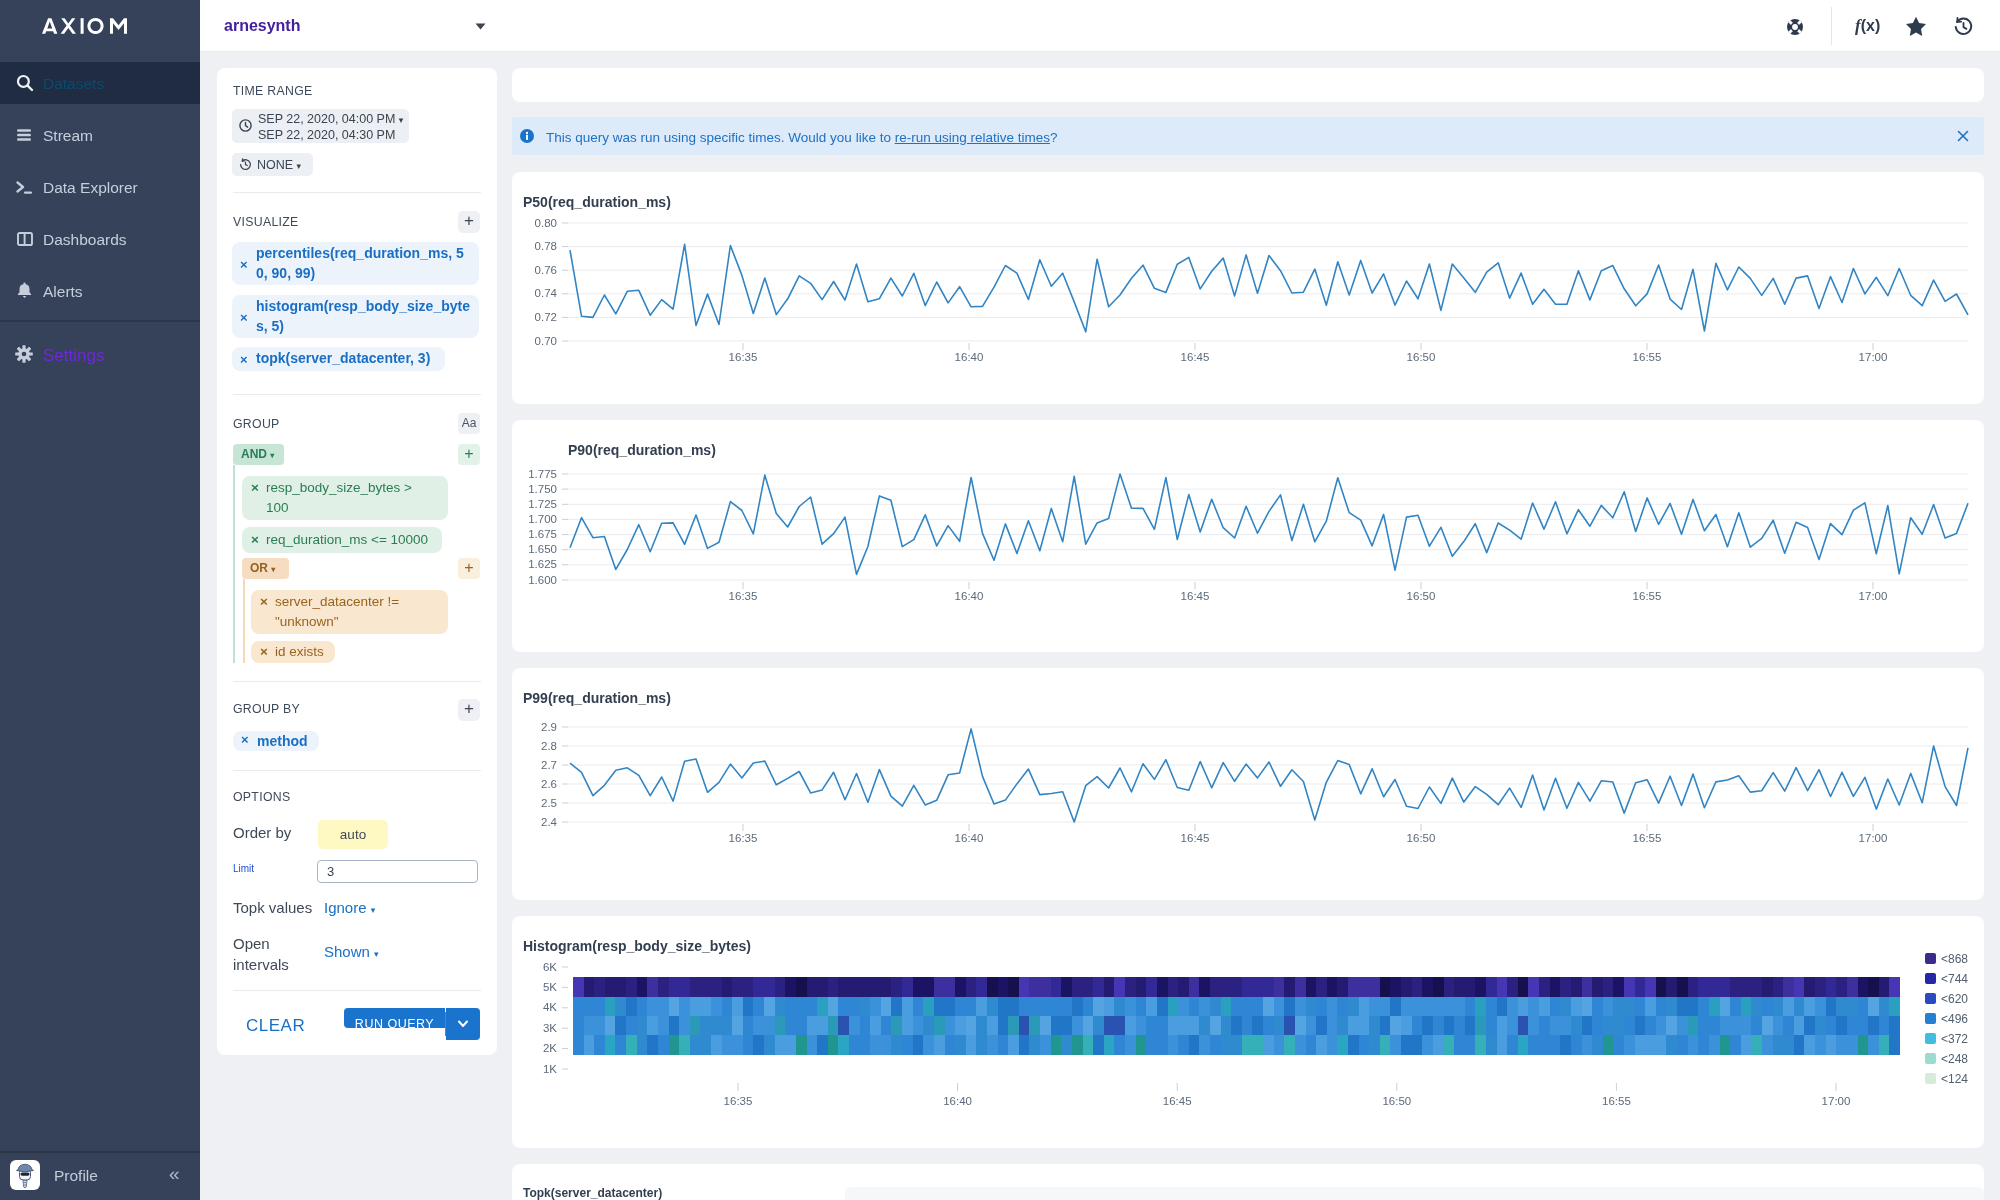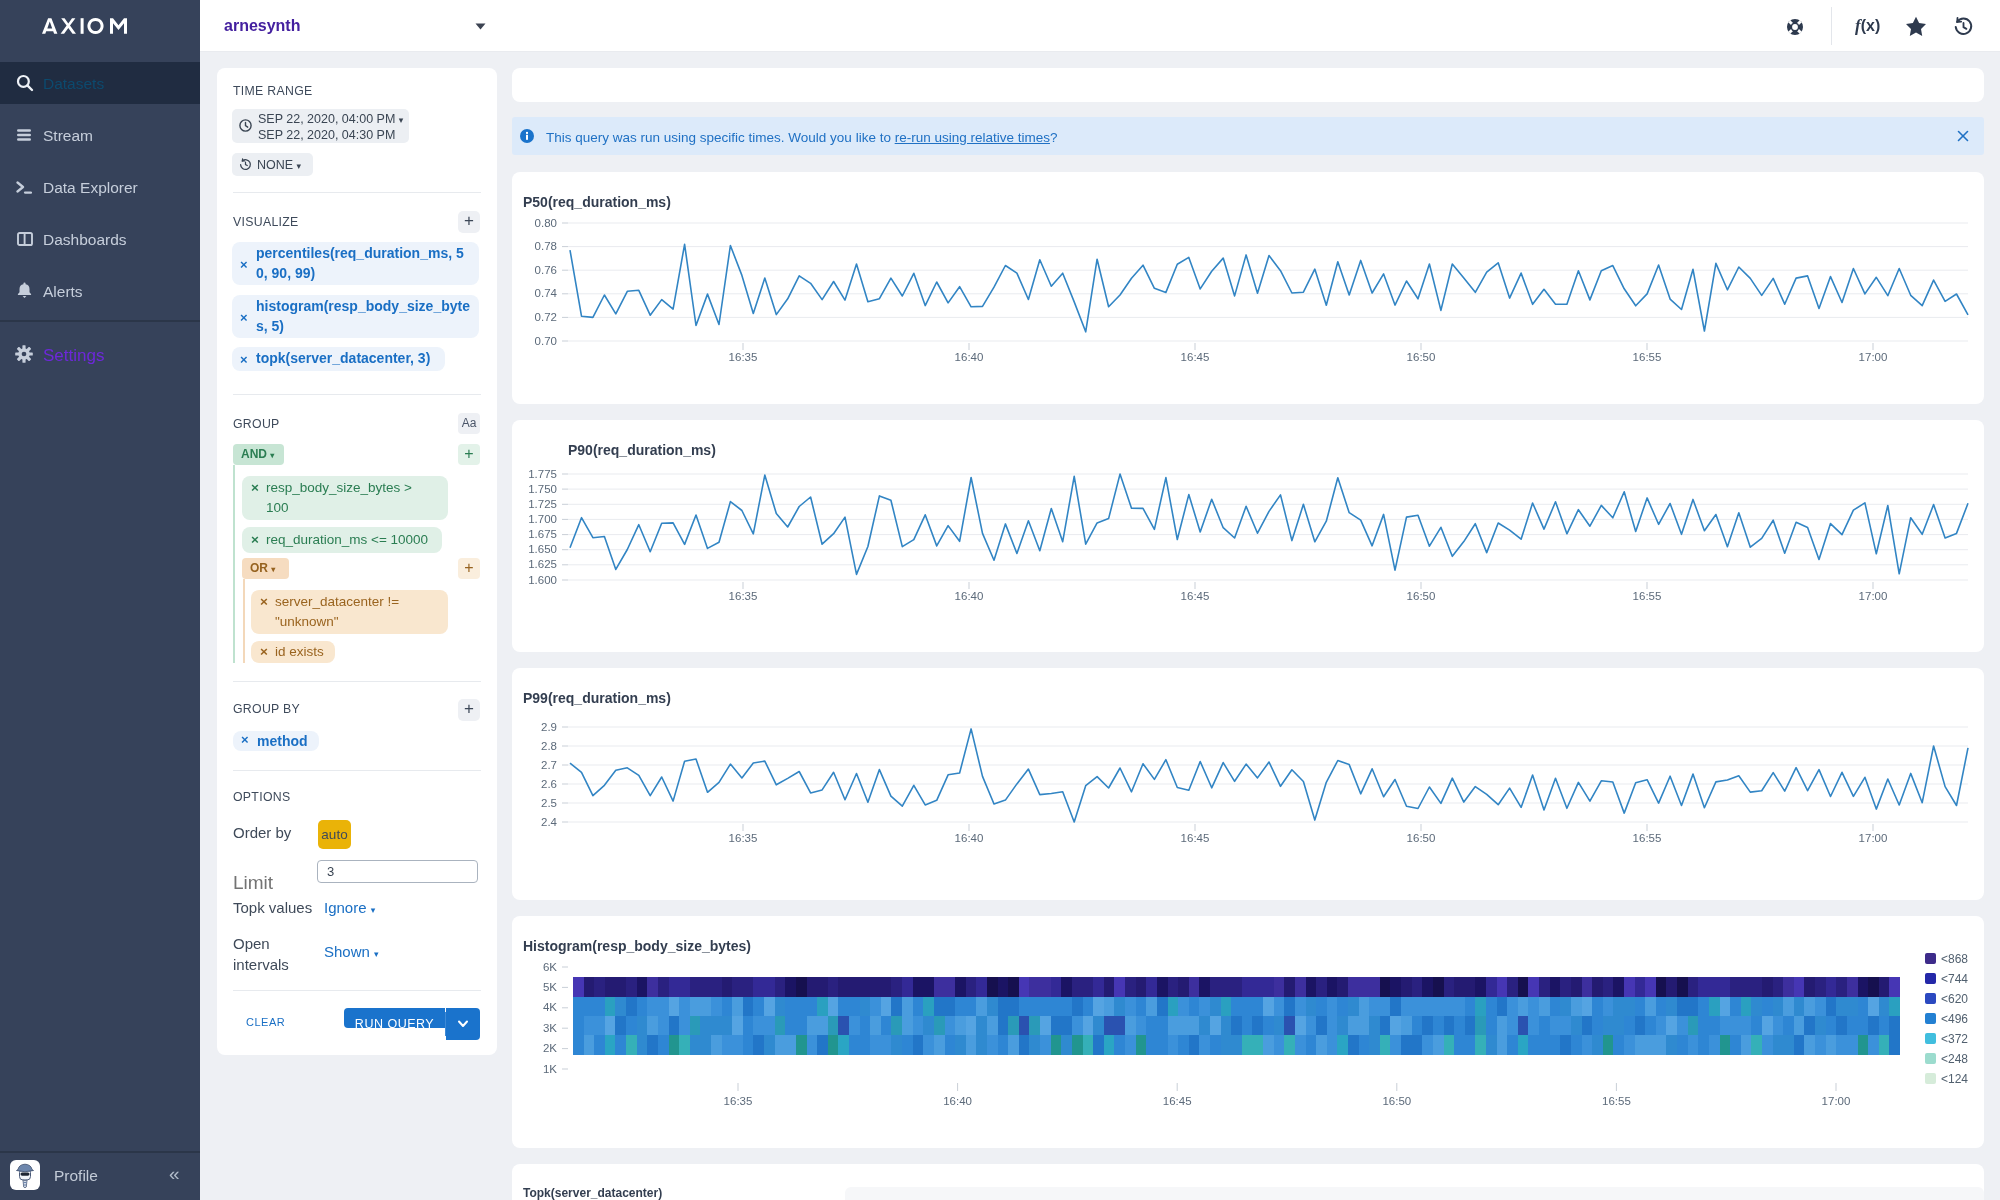--- a/index.html
+++ b/index.html
@@ -159,29 +159,29 @@
 <div class="abs" style="left:251px;top:641px;width:84px;border-radius:8px;background:#f9e7cf;color:#9a641f;font-size:13.5px;line-height:22px;padding:0 10px 0 24px;"><span style="position:absolute;left:9px;font-weight:bold;">×</span>id exists</div>
 <div class="divider" style="left:233px;width:248px;top:681px;"></div>
 
 <div class="abs capslabel" style="left:233px;top:702px;">GROUP BY</div>
 <div class="plusbtn" style="left:458px;top:699px;">+</div>
 <div class="chipblue" style="left:233px;top:731px;width:86px;line-height:16px;"><span class="x">×</span>method</div>
 <div class="divider" style="left:233px;width:248px;top:770px;"></div>
 
 <div class="abs capslabel" style="left:233px;top:790px;">OPTIONS</div>
 <div class="abs" style="left:233px;top:824px;font-size:15px;color:#3f4a59;">Order by</div>
-<div class="abs" style="left:318px;top:820px;width:33px;height:29px;background:#eab308;border-radius:5px;font-size:13.5px;color:#3f4a59;text-align:center;line-height:29px;">auto</div>
-<div class="abs" style="left:233px;top:863px;font-size:19px;color:#737373;margin-top:9px;">Limit</div>
+<div class="abs" style="left:318px;top:820px;width:70px;height:29px;background:#fef9c3;border-radius:5px;font-size:13.5px;color:#3f4a59;text-align:center;line-height:29px;">auto</div>
+<div class="abs" style="left:233px;top:863px;font-size:10px;color:#1d4ed8;">Limit</div>
 <div class="abs" style="left:317px;top:860px;width:161px;height:23px;background:#fff;border:1px solid #aab3bf;border-radius:4px;font-size:13px;color:#3a4553;line-height:21px;padding-left:9px;">3</div>
 <div class="abs" style="left:233px;top:899px;font-size:15px;color:#3f4a59;">Topk values</div>
 <div class="abs" style="left:324px;top:899px;font-size:15px;color:#1a6fc4;">Ignore <span style="font-size:9px;">▾</span></div>
 <div class="abs" style="left:233px;top:933px;font-size:15px;color:#3f4a59;line-height:21px;">Open<br>intervals</div>
 <div class="abs" style="left:324px;top:943px;font-size:15px;color:#1a6fc4;">Shown <span style="font-size:9px;">▾</span></div>
 <div class="divider" style="left:233px;width:248px;top:990px;"></div>
-<div class="abs" style="left:246px;top:1016px;font-size:11px;color:#1a6fc4;letter-spacing:0.5px;">CLEAR</div>
+<div class="abs" style="left:246px;top:1016px;font-size:17px;color:#1a6fc4;letter-spacing:0.5px;">CLEAR</div>
 <div class="abs" style="left:344px;top:1008px;width:101px;height:20px;background:#1a73cc;border-radius:4px 0 0 4px;color:#fff;font-size:12.5px;letter-spacing:0.5px;text-align:center;line-height:32px;">RUN QUERY</div>
 <div class="abs" style="left:446px;top:1008px;width:34px;height:32px;background:#1a73cc;border-radius:0 4px 4px 0;"></div>
 <svg class="abs" style="left:457px;top:1020px" width="12" height="8" viewBox="0 0 12 8">
     <path d="M2 1.5 L6 6 L10 1.5" fill="none" stroke="#fff" stroke-width="2" stroke-linecap="round" stroke-linejoin="round"></path>
   </svg>
 <div class="abs" style="left:445px;top:1012px;width:1px;height:24px;background:#3e8ad6;"></div>
 
 <div class="panel" style="left:512px;top:68px;width:1472px;height:34px;"></div>
 
 <div class="abs" style="left:512px;top:117px;width:1472px;height:38px;background:#dceafa;border-radius:3px;"></div>

